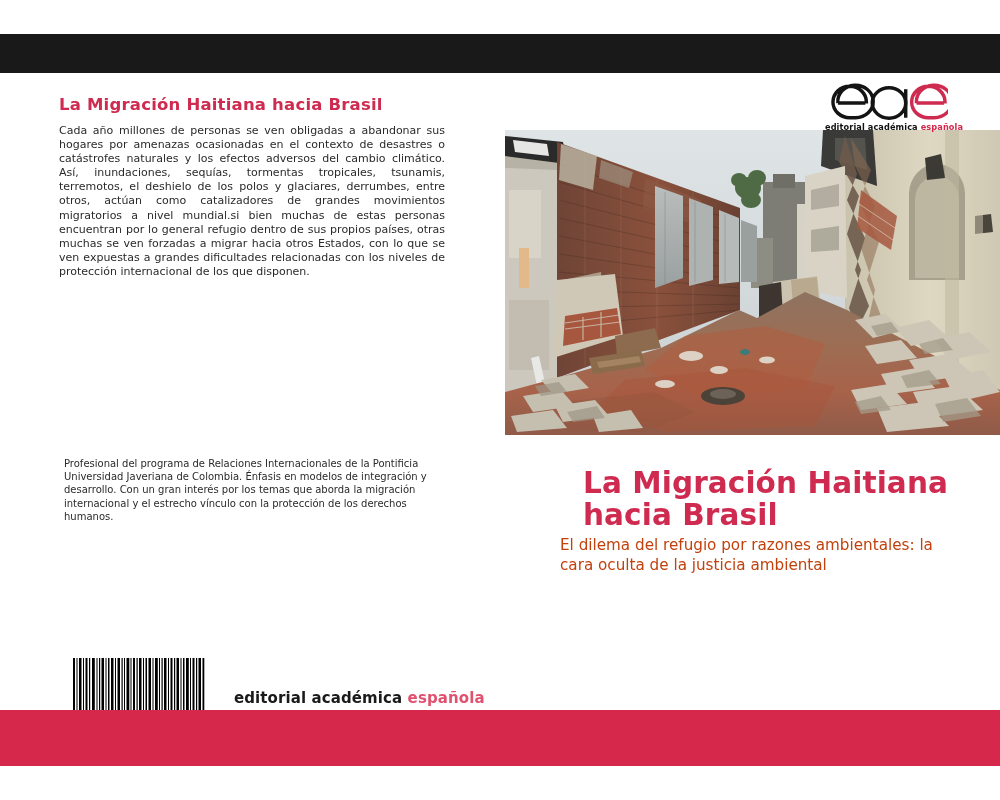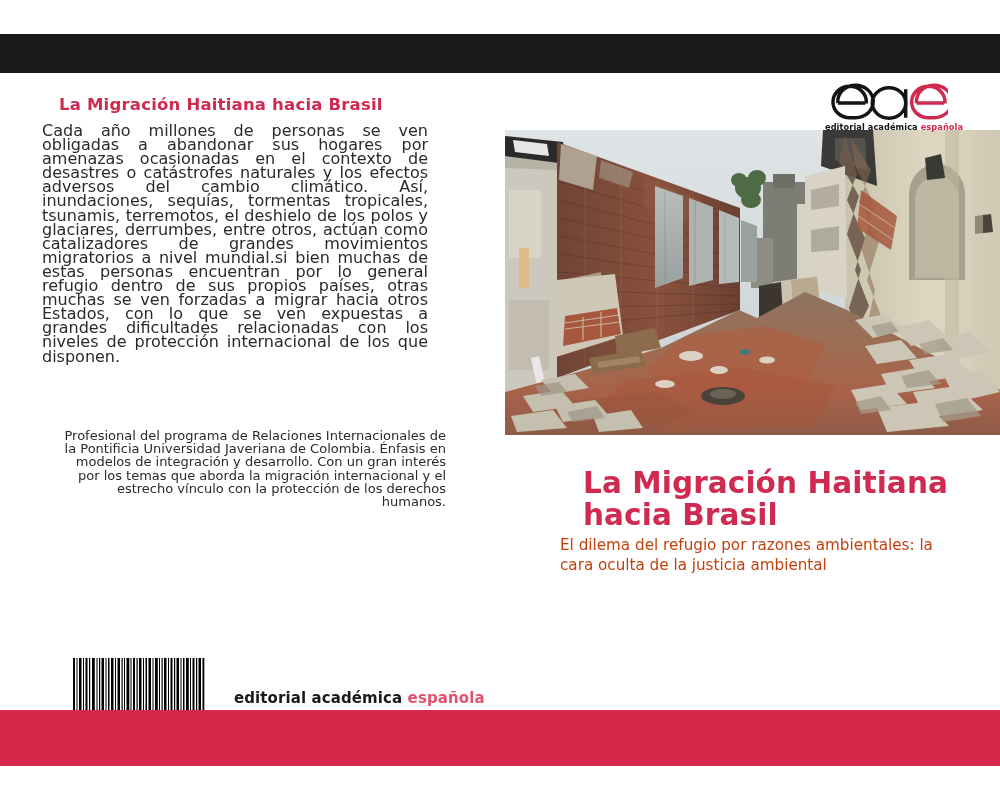--- a/index.html
+++ b/index.html
@@ -52,37 +52,36 @@
     width: 420px;
     color: #cf2a4f;
     font-weight: bold;
     font-size: 16.5px;
     letter-spacing: 0.2px;
     line-height: 20px;
   }
 
   .back-blurb {
     position: absolute;
-    left: 42px; top: 51px;
+    left: 59px; top: 51px;
     width: 386px;
     color: #2a2a2a;
-    font-size: 16px;
+    font-size: 11px;
     line-height: 14.1px;
     text-align: justify;
     text-justify: inter-word;
   }
 
   .author-bio {
     position: absolute;
-    left: 64px; top: 356px;
+    left: 64px; top: 384px;
     width: 382px;
     color: #2a2a2a;
-    font-size: 13px;
+    font-size: 10px;
     line-height: 13.2px;
-    text-align: right;
   }
 
   
   .barcode-block {
     position: absolute;
     left: 72px; top: 585px;
     width: 133px;
   }
   .barcode-bars {
     display: block;

